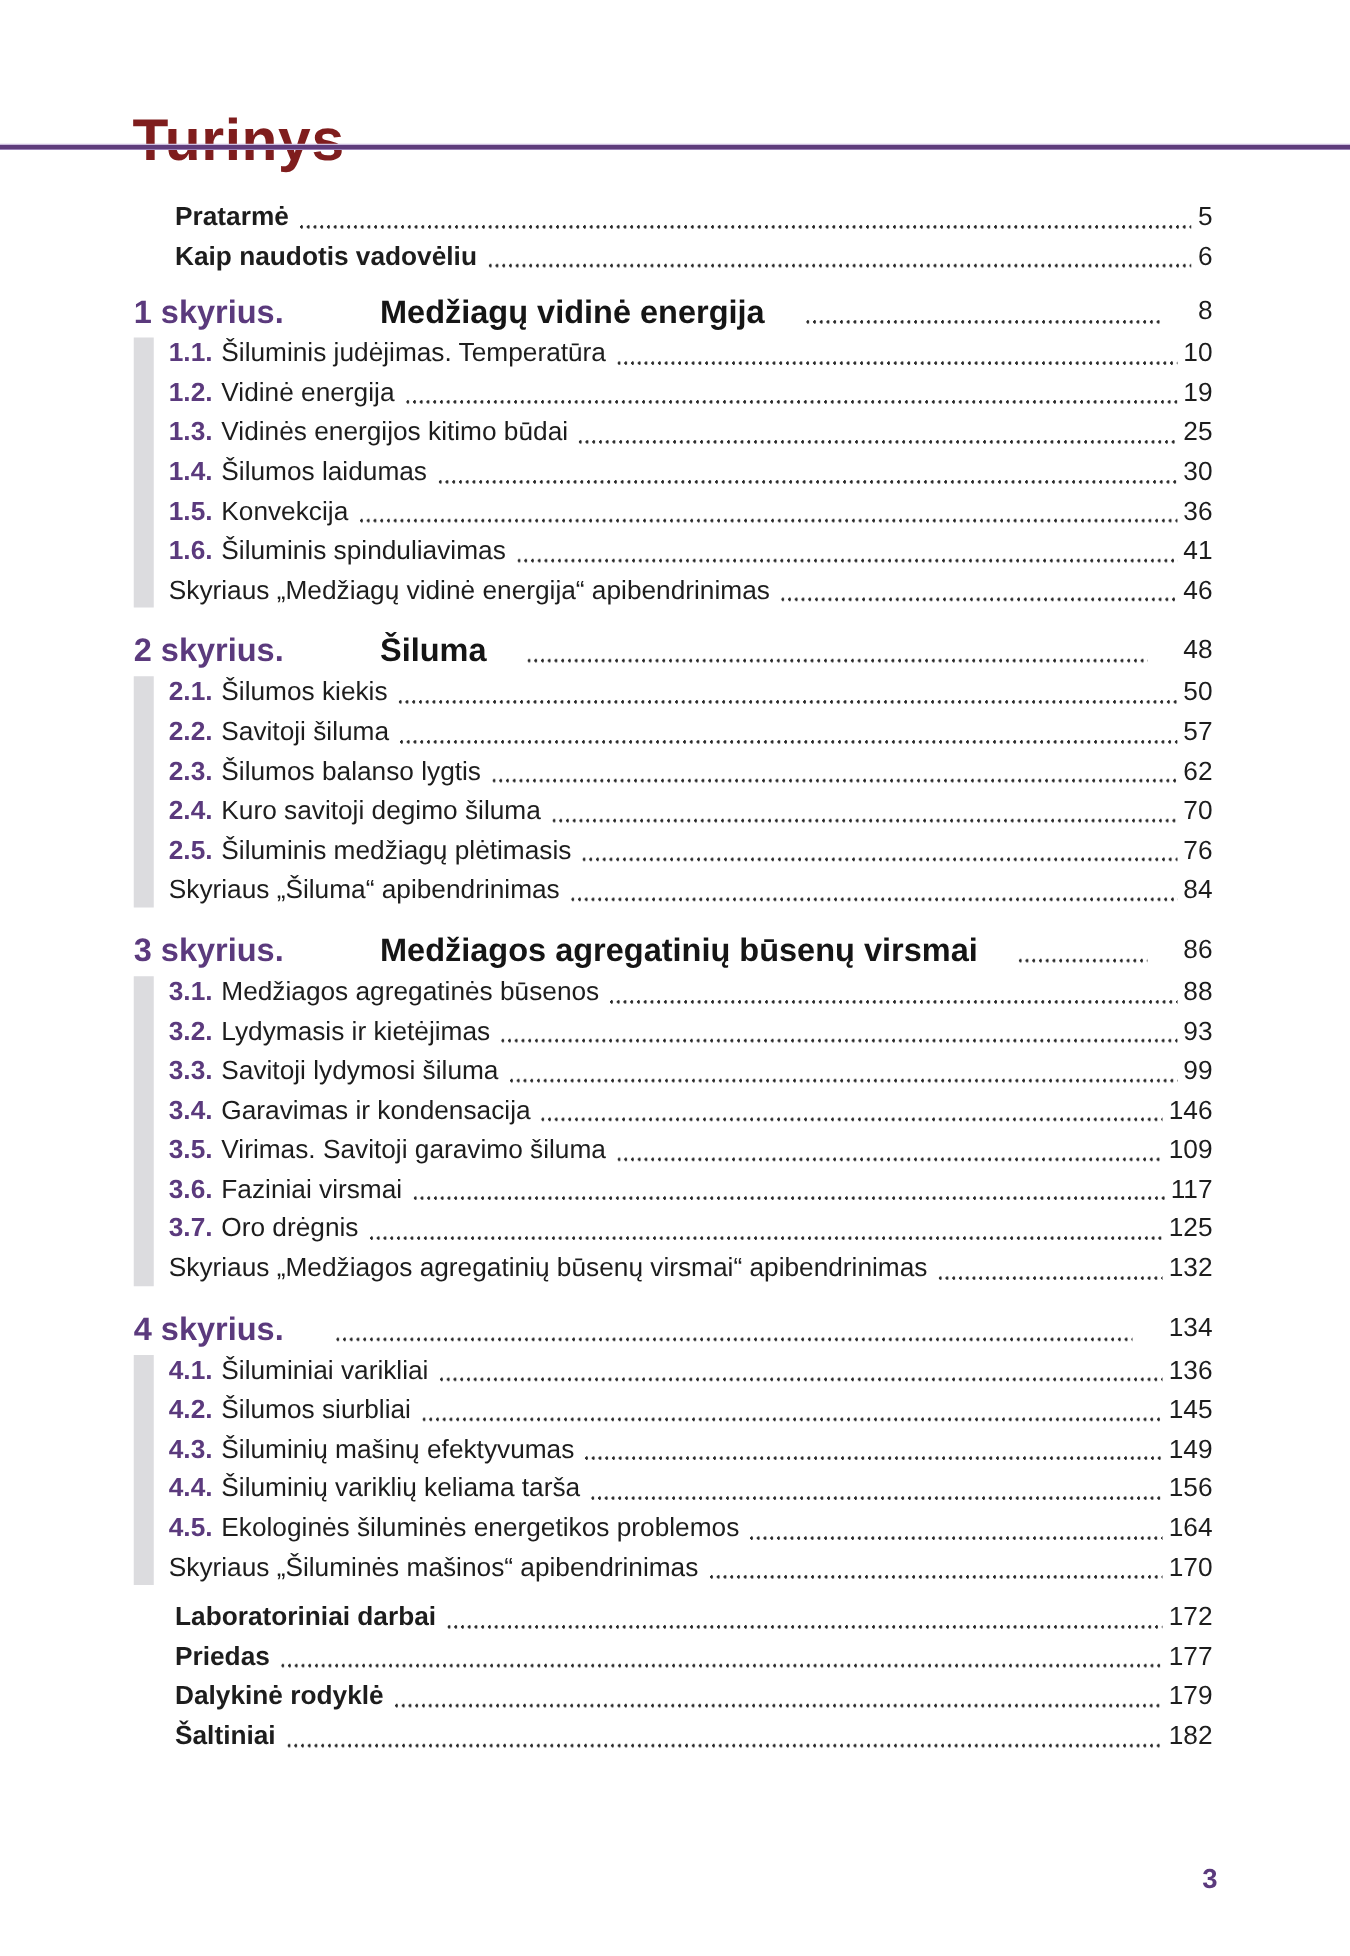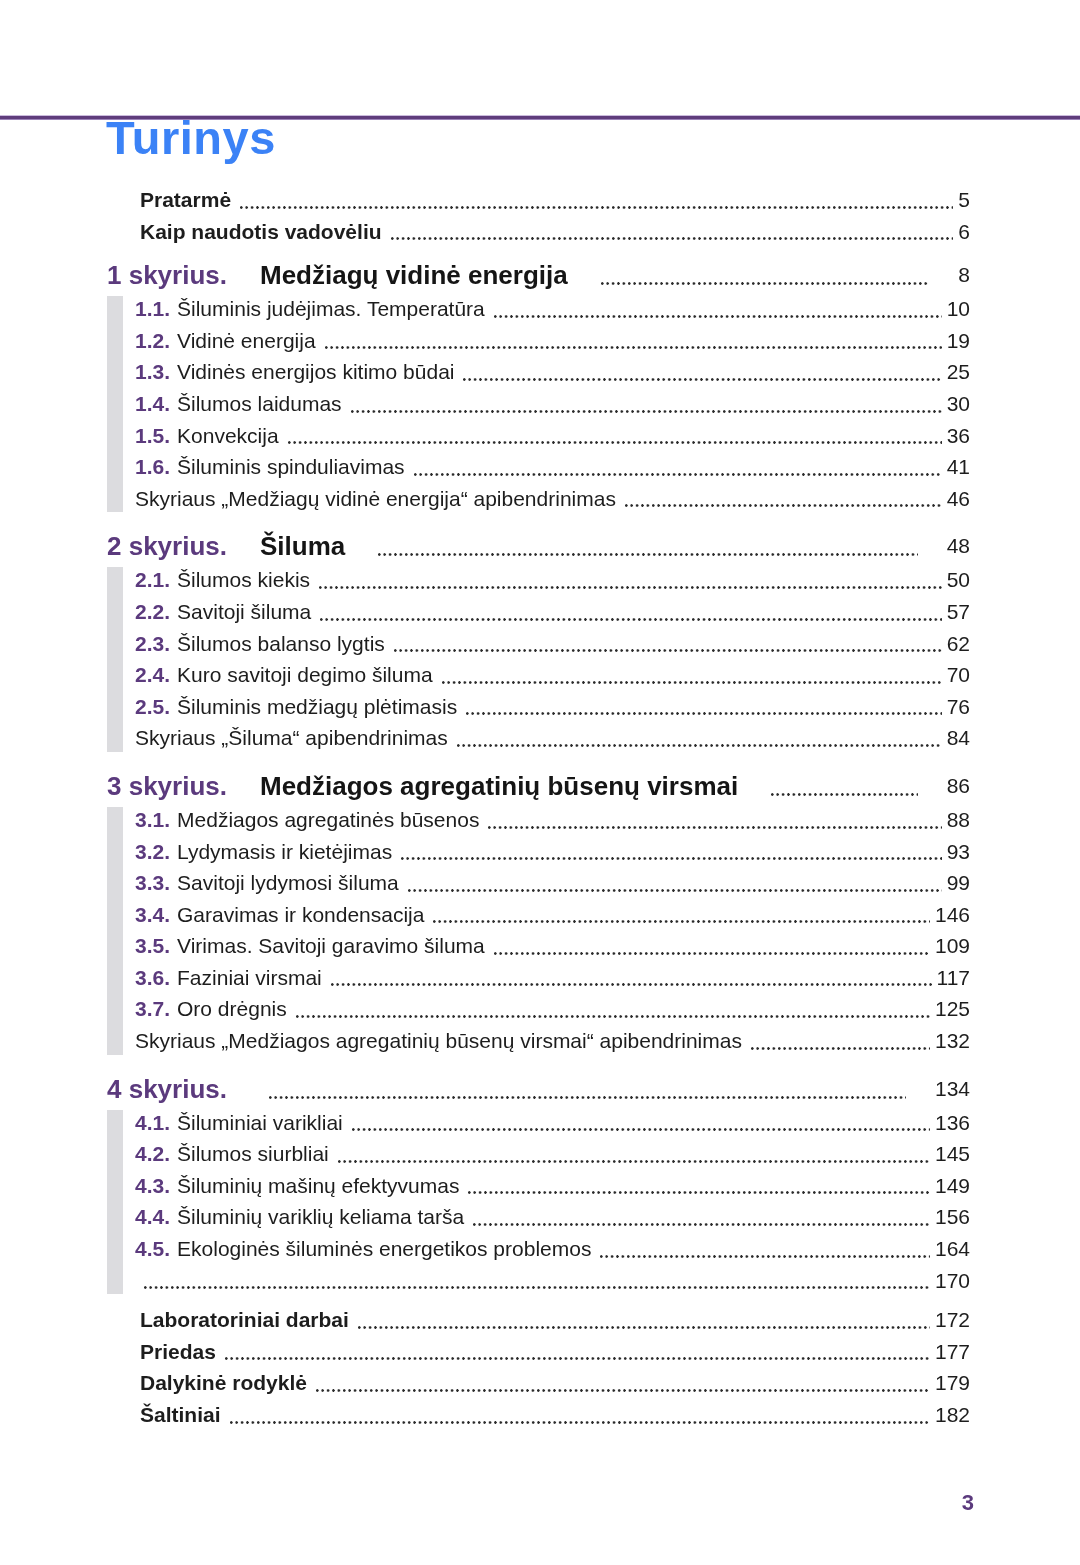--- a/index.html
+++ b/index.html
@@ -9,23 +9,23 @@
     font-family:"Liberation Sans", sans-serif;
     color:#1d1d1d;
     position:relative;
     overflow:hidden;
   }
   .top-rule {
     position:absolute; top:115px; left:0; width:1080px; height:5px;
     background:linear-gradient(to bottom,#cbbcdd 0 1px,#5f3d7c 1px 4px,#9b82b8 4px 5px);
   }
   h1.title {
-    margin:0; padding:112px 0 0 106px;
+    margin:0; padding:86px 0 0 106px;
     font-size:47px; line-height:52px; font-weight:bold;
-    color:#3b82f6; letter-spacing:0.5px;
+    color:#7f1d1d; letter-spacing:0.5px;
   }
   .toc { margin:20px 110px 0 107px; }
 
   .row {
     display:flex; align-items:center;
     height:31.6px; line-height:31.6px;
     font-size:21px; white-space:nowrap;
   }
   .dots {
     flex:1 1 auto; align-self:flex-end;
@@ -36,21 +36,21 @@
   .pg { font-weight:400; color:#1d1d1d; }
 
   .group .row { font-weight:bold; padding-left:33px; }
   .group.back { margin-top:8px; }
 
   .section { margin-top:14px; }
   #sections .section:first-child { margin-top:10px; }
 
   .row.heading { height:36px; line-height:36px; font-size:26px; font-weight:bold;gap:24px; }
   .heading .chnum { color:#5b3a7d; margin-right:9px; }
-  .heading .chtitle { color:#151515; }
+  .heading .chtitle { color:#151515;margin-left:44px; }
   .heading .pg { font-size:21px; font-weight:400; }
   .heading .dots { margin-bottom:8px; }
 
   .items { position:relative; padding-left:28px; }
   .items::before {
     content:""; position:absolute; left:0; top:3px; bottom:2px; width:16px;
     background:#dcdcdf;
   }
   .items .num { font-weight:bold; color:#5b3a7d; margin-right:7px; }
   .items .lbl { color:#1d1d1d; }
@@ -265,20 +265,21 @@
             <span class="dots"></span>
             <span class="pg">156</span>
           </div>
           <div class="row ">
             <span class="num">4.5.</span>
             <span class="lbl">Ekologinės šiluminės energetikos problemos</span>
             <span class="dots"></span>
             <span class="pg">164</span>
           </div>
           <div class="row ">
+            <span class="lbl">Skyriaus „Šiluminės mašinos“ apibendrinimas</span>
             <span class="dots"></span>
             <span class="pg">170</span>
           </div>
         </div>
       </div>
     </div>
   <div class="group back" id="back">
       <div class="row ">
         <span class="lbl">Laboratoriniai darbai</span>
         <span class="dots"></span>

